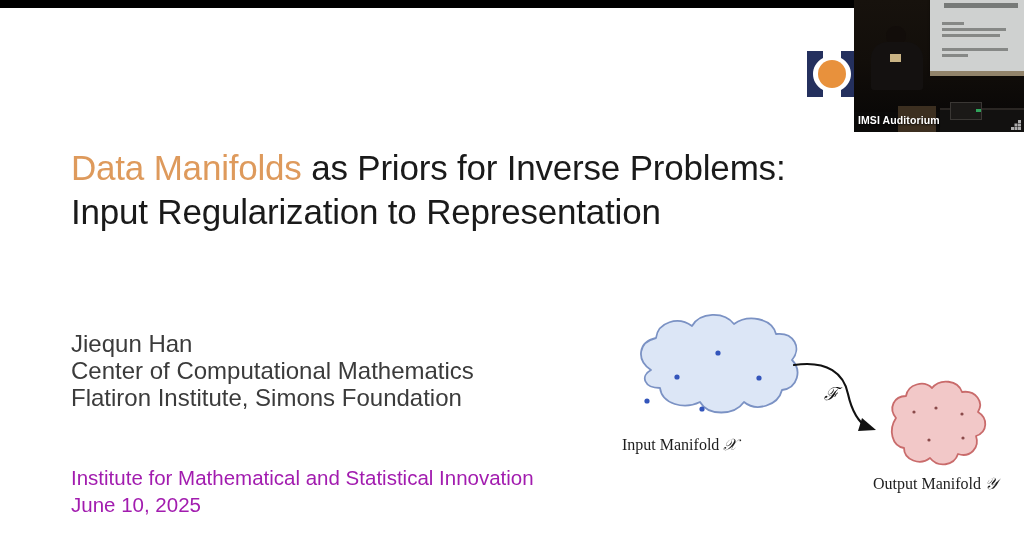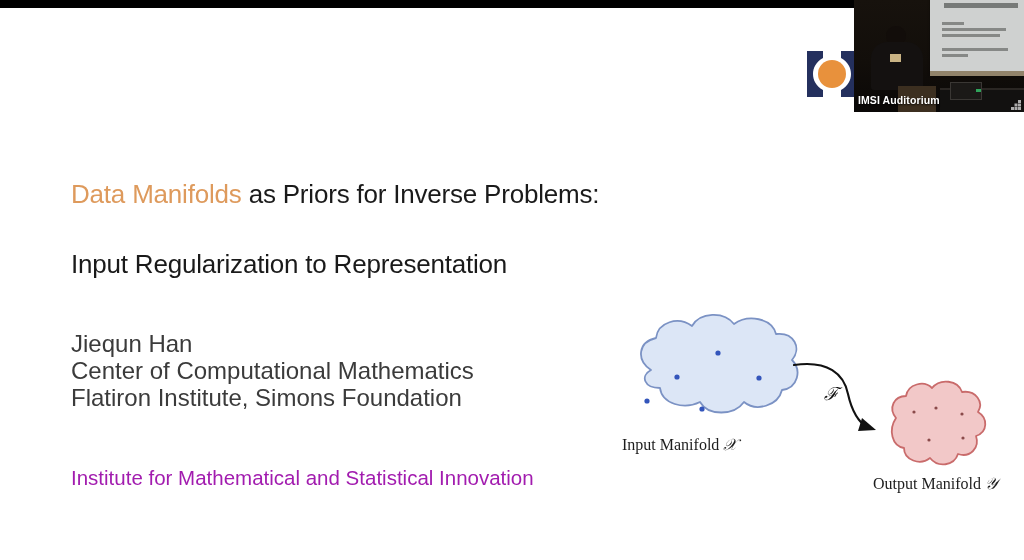--- a/index.html
+++ b/index.html
@@ -44,27 +44,26 @@
   .logo svg { display: block; }
 
   
   .title-block {
     position: absolute;
     left: 71px;
     top: 138px;
     width: 860px;
   }
   .title-line {
-    font-size: 26px;
+    font-size: 35px;
     line-height: 44px;
     color: #1a1a1a;
     font-weight: 400;
     letter-spacing: -0.2px;
     white-space: nowrap;
-    margin-top: 26px;
   }
   .title-accent {
     color: #DE9A5C;
   }
 
   
   .author-block {
     position: absolute;
     left: 71px;
     top: 322px;
@@ -117,21 +116,21 @@
     font-family: "DejaVu Serif", serif;
     font-style: italic;
   }
 
   
   .webcam {
     position: absolute;
     left: 854px;
     top: 0;
     width: 170px;
-    height: 112px;
+    height: 132px;
     background: #0b0a09;
     overflow: hidden;
   }
   .wc-wall {
     position: absolute;
     left: 0; top: 0;
     width: 170px; height: 112px;
     background:
       linear-gradient(180deg,#17120d 0%,#120e0a 55%,#0a0807 100%);
   }
@@ -252,20 +251,21 @@
   </div>
 
   <div class="author-block">
     <div class="author-line">Jiequn Han</div>
     <div class="author-line">Center of Computational Mathematics</div>
     <div class="author-line">Flatiron Institute, Simons Foundation</div>
   </div>
 
   <div class="venue-block">
     <div class="venue-line">Institute for Mathematical and Statistical Innovation</div>
+    <div class="venue-line">June 10, 2025</div>
   </div>
 
   <div class="diagram">
     <svg width="420" height="210" viewBox="0 0 420 210" xmlns="http://www.w3.org/2000/svg">
 
       <g>
         <path d="M55 62
                  C40 52 42 34 60 30
                  C62 14 82 8 96 18
                  C104 4 128 3 138 16

